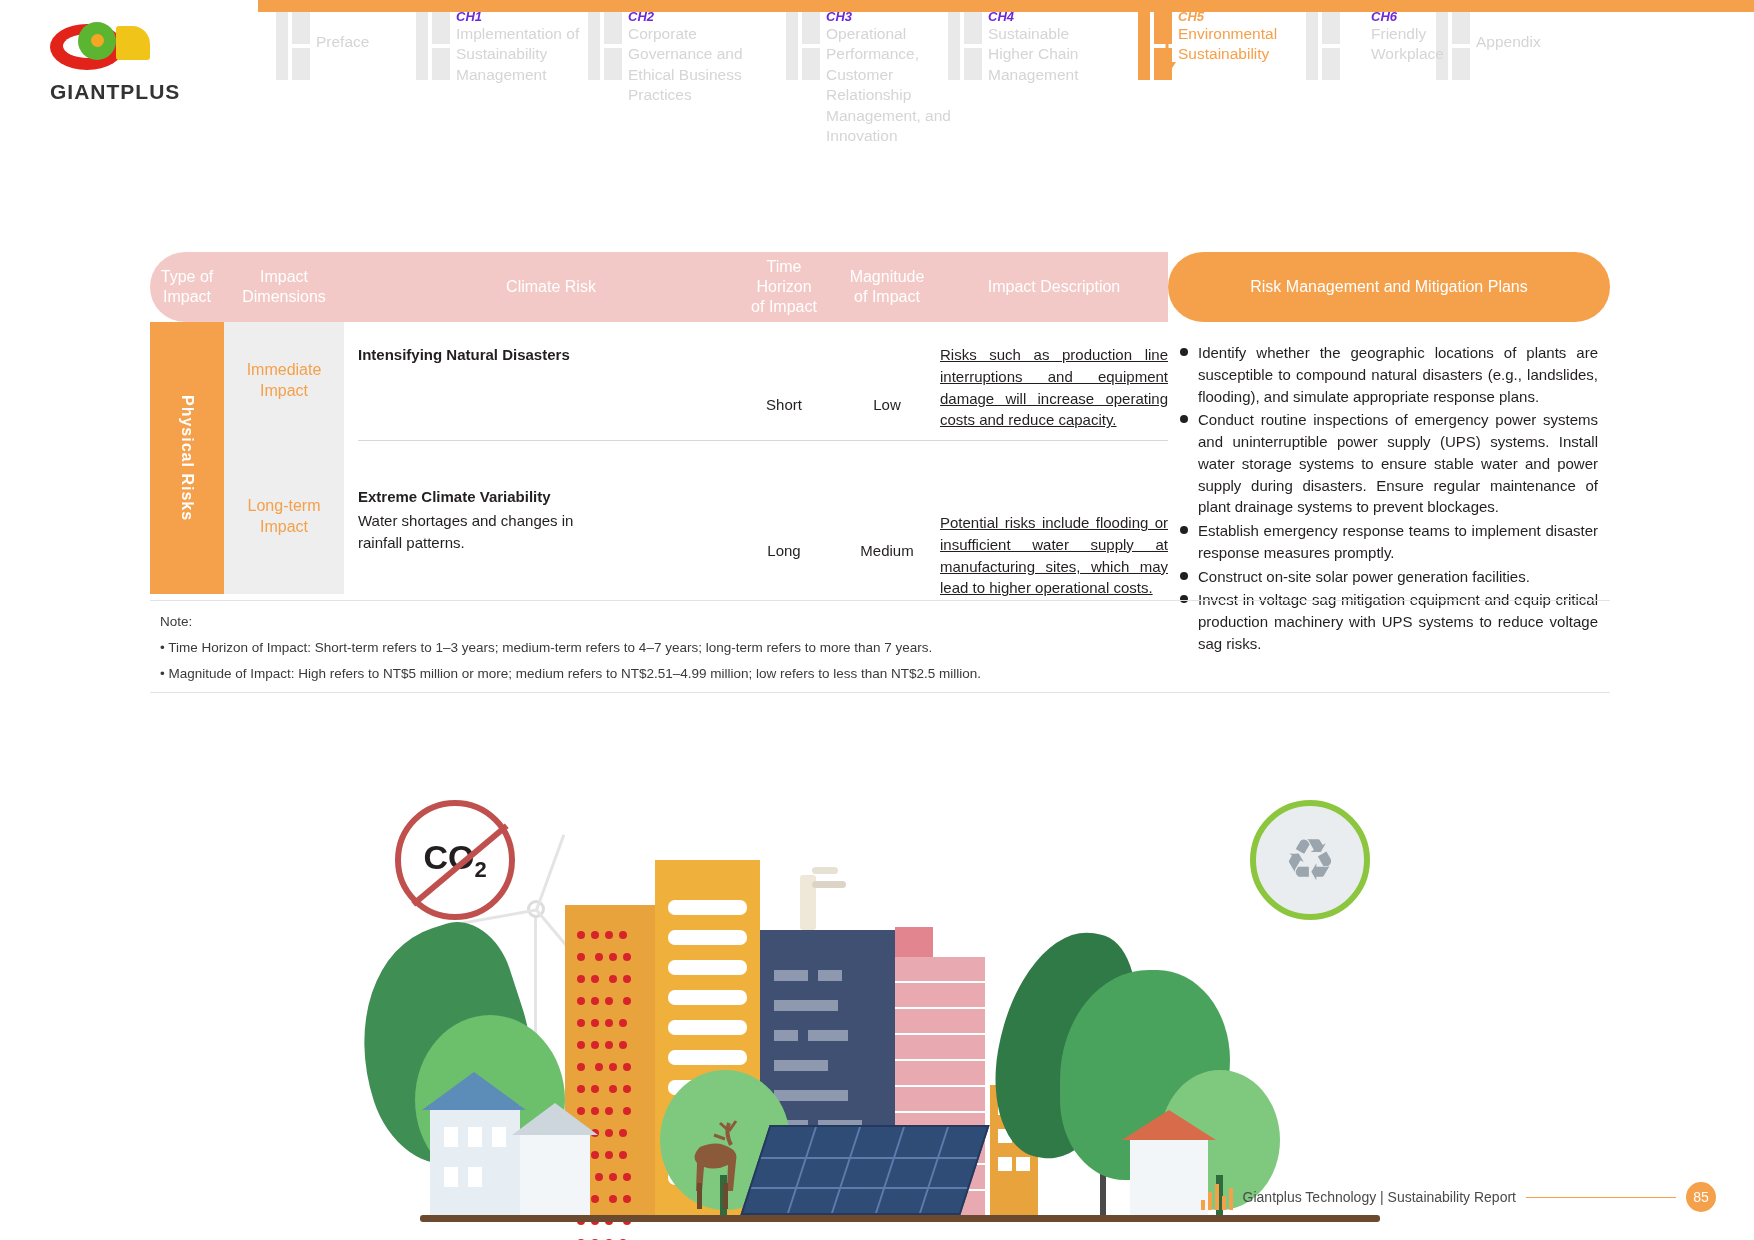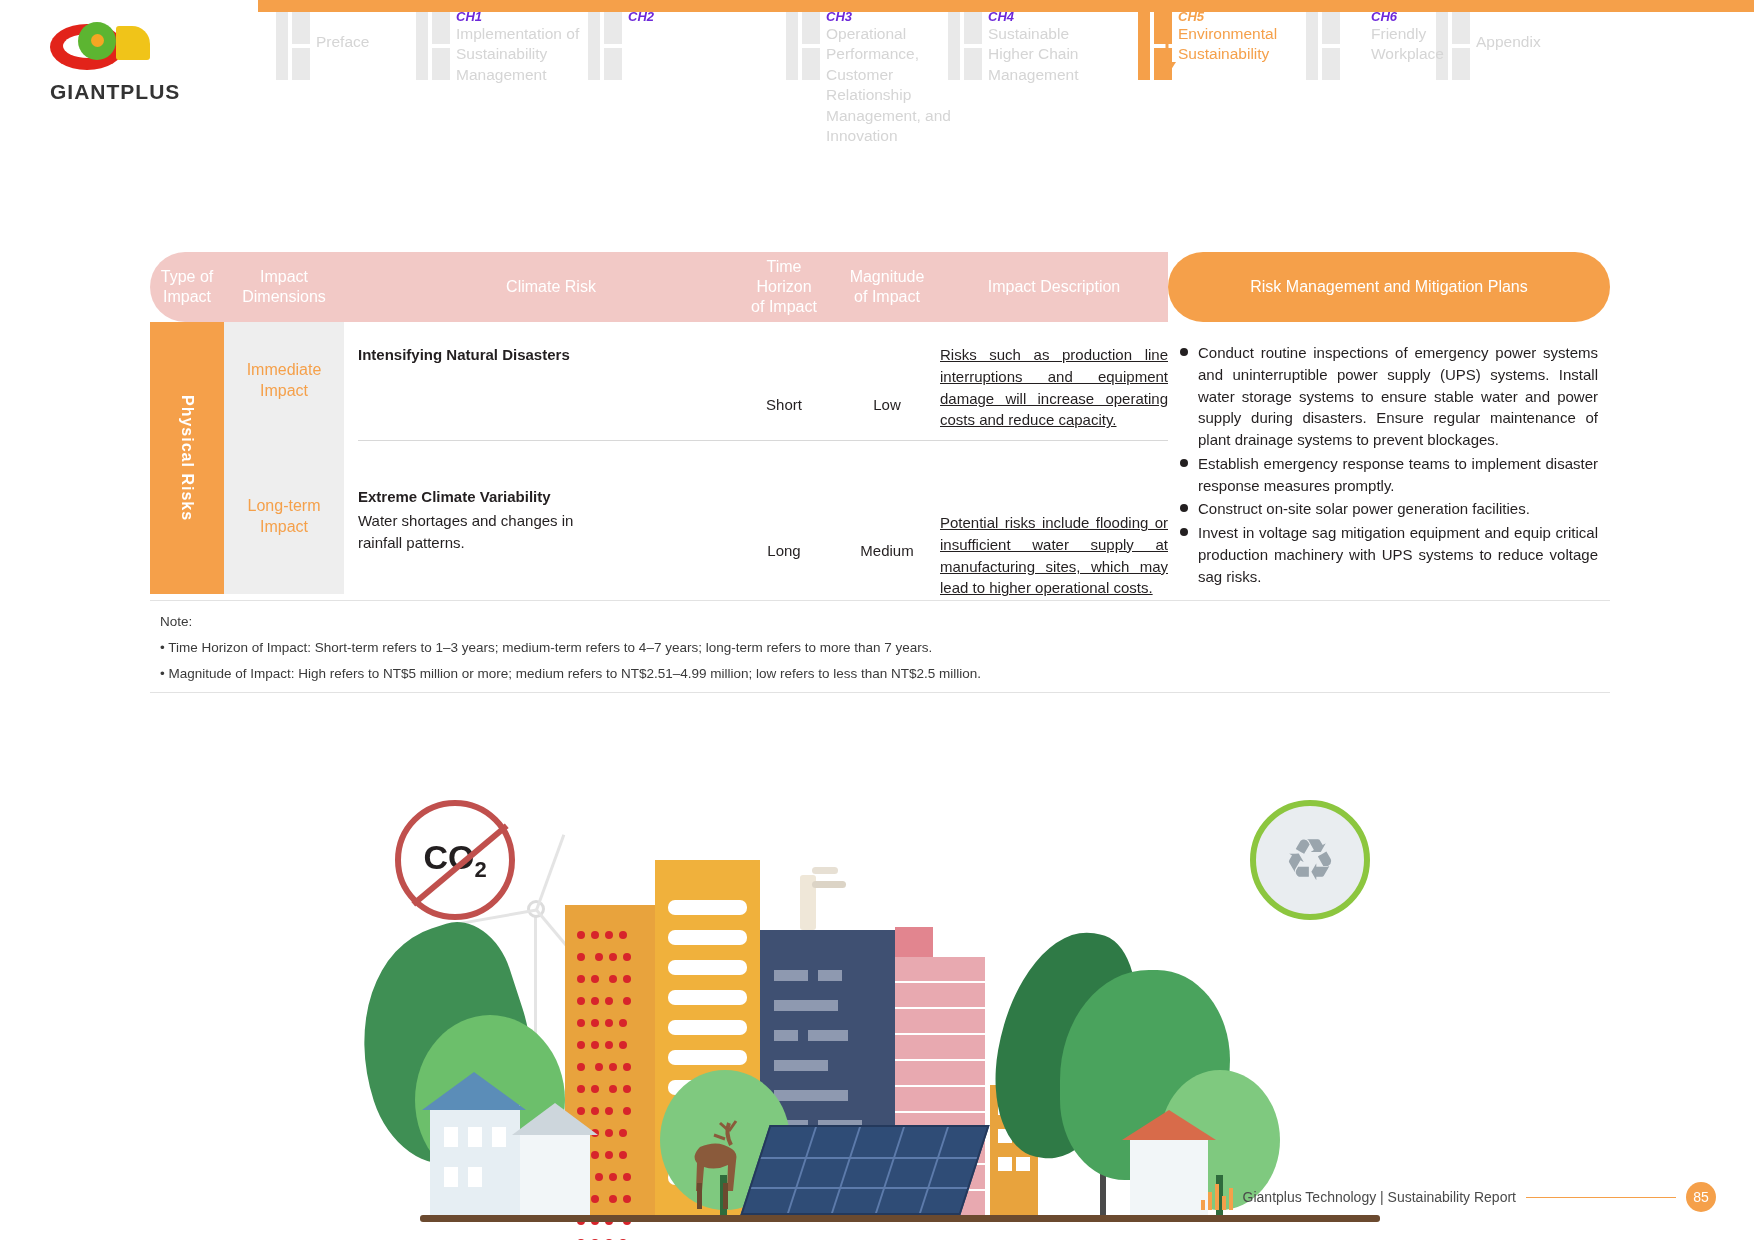--- a/index.html
+++ b/index.html
@@ -486,20 +486,21 @@
     <div class="nav-item" style="left:58px;width:120px;">
       <span class="nav-code"></span>
       <span class="nav-label">Preface</span>
     </div>
     <div class="nav-item" style="left:198px;width:140px;top:10px;">
       <span class="nav-code">CH1</span>
       <span class="nav-label">Implementation of Sustainability Management</span>
     </div>
     <div class="nav-item" style="left:370px;width:130px;top:10px;">
       <span class="nav-code">CH2</span>
+      <span class="nav-label">Corporate Governance and Ethical Business Practices</span>
     </div>
     <div class="nav-item" style="left:568px;width:140px;top:10px;">
       <span class="nav-code">CH3</span>
       <span class="nav-label">Operational Performance, Customer Relationship Management, and Innovation</span>
     </div>
     <div class="nav-item" style="left:730px;width:130px;top:10px;">
       <span class="nav-code">CH4</span>
       <span class="nav-label">Sustainable Higher Chain Management</span>
     </div>
     <div class="nav-item active" style="left:920px;width:130px;top:10px;">
@@ -555,20 +556,24 @@
 
     <div class="cell cell-risk" style="top:164px;">
       <div class="risk-title">Extreme Climate Variability</div>
       <div>Water shortages and changes in rainfall patterns.</div>
     </div>
     <div class="cell cell-time" style="top:218px;">Long</div>
     <div class="cell cell-mag" style="top:218px;">Medium</div>
     <div class="cell cell-desc" style="top:190px;">Potential risks include flooding or insufficient water supply at manufacturing sites, which may lead to higher operational costs.</div>
 
     <div class="plans" style="top:20px;">
+      <div class="plan-item">
+        <span class="bullet"></span>
+        <span>Identify whether the geographic locations of plants are susceptible to compound natural disasters (e.g., landslides, flooding), and simulate appropriate response plans.</span>
+      </div>
       <div class="plan-item">
         <span class="bullet"></span>
         <span>Conduct routine inspections of emergency power systems and uninterruptible power supply (UPS) systems. Install water storage systems to ensure stable water and power supply during disasters. Ensure regular maintenance of plant drainage systems to prevent blockages.</span>
       </div>
       <div class="plan-item">
         <span class="bullet"></span>
         <span>Establish emergency response teams to implement disaster response measures promptly.</span>
       </div>
       <div class="plan-item">
         <span class="bullet"></span>

